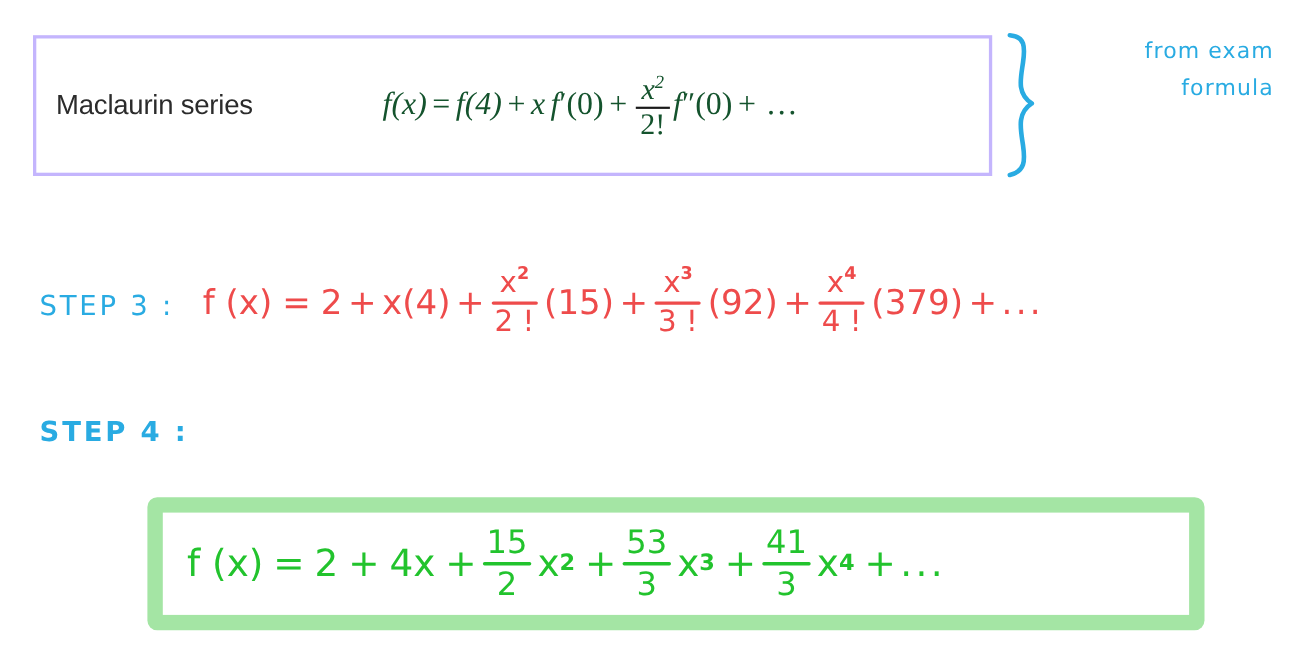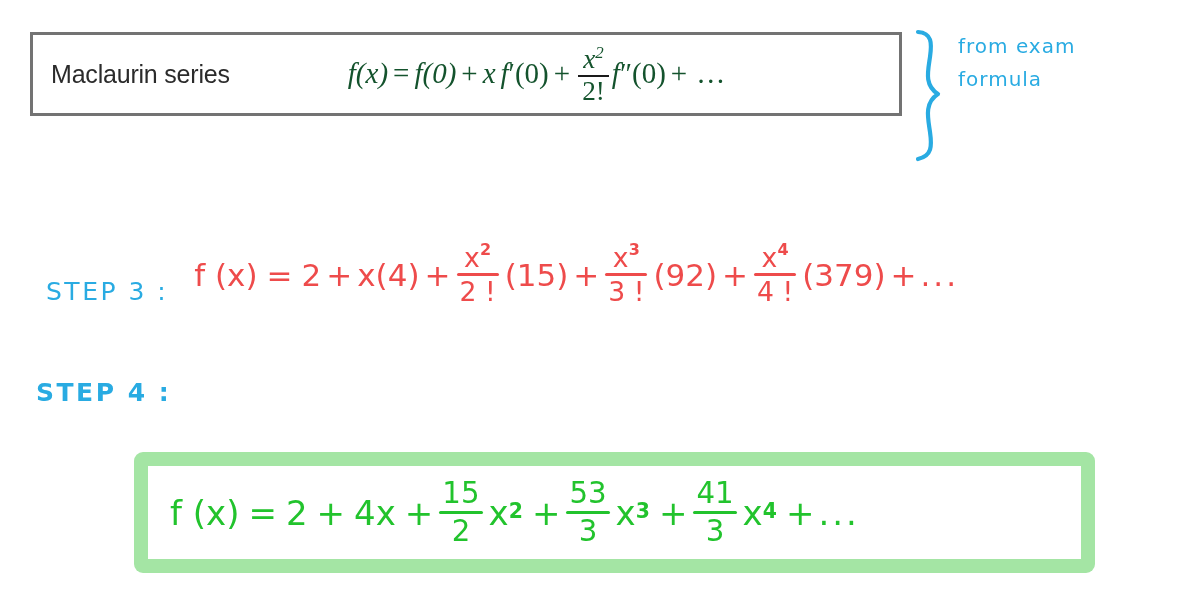--- a/index.html
+++ b/index.html
@@ -14,22 +14,22 @@
     overflow: hidden;
     font-family: "Liberation Sans", sans-serif;
   }
 
   
   #formula-box {
     position: absolute;
     left: 30px;
     top: 32px;
     width: 872px;
-    height: 84px;
-    border: 3px solid #737373;
+    height: 128px;
+    border: 3px solid #c4b5fd;
     background: #ffffff;
     box-sizing: border-box;
     display: flex;
     align-items: center;
   }
   #formula-label {
     font-family: "Liberation Sans", sans-serif;
     font-size: 25px;
     color: #2b2b2b;
     margin-left: 18px;
@@ -95,21 +95,21 @@
     left: 908px;
     top: 27px;
     width: 44px;
     height: 138px;
   }
   #annotation {
     position: absolute;
     left: 958px;
     top: 30px;
     width: 200px;
-    text-align: left;
+    text-align: right;
     color: #29ABE2;
     font-family: "DejaVu Sans", sans-serif;
     font-size: 20px;
     line-height: 1.65;
     letter-spacing: 1px;
   }
   #annotation div { white-space: nowrap; }
 
   
   .hand {
@@ -124,21 +124,21 @@
   }
 
   #step3-row {
     position: absolute;
     left: 36px;
     top: 240px;
     display: flex;
     align-items: center;
     height: 70px;
   }
-  #step3-label { position: relative; top: 16px; margin-left: 10px; }
+  #step3-label { position: relative; top: 2px; }
   #step3-expression {
     color: #EE4B4B;
     font-size: 31px;
     margin-left: 26px;
     display: flex;
     align-items: center;
     white-space: nowrap;
   }
 
   #step4-row {
@@ -217,21 +217,21 @@
 </style>
 </head>
 <body>
 
 <div id="formula-box">
   <div id="formula-label">Maclaurin series</div>
 
   <div id="formula-expression">
     <span class="m-it">f(x)</span>
     <span class="m-op">=</span>
-    <span class="m-it">f(0)</span>
+    <span class="m-it">f(4)</span>
     <span class="m-op">+</span>
     <span class="m-it">x</span>
     <span class="sp-sm"></span>
     <span class="m-it">f</span>
       <span class="prime">′</span>
       <span class="m-up">(0)</span>
     <span class="m-op">+</span>
     <span class="frac">
       <span class="num"><span class="m-it">x</span><span class="sup">2</span></span>
       <span class="bar"></span>

